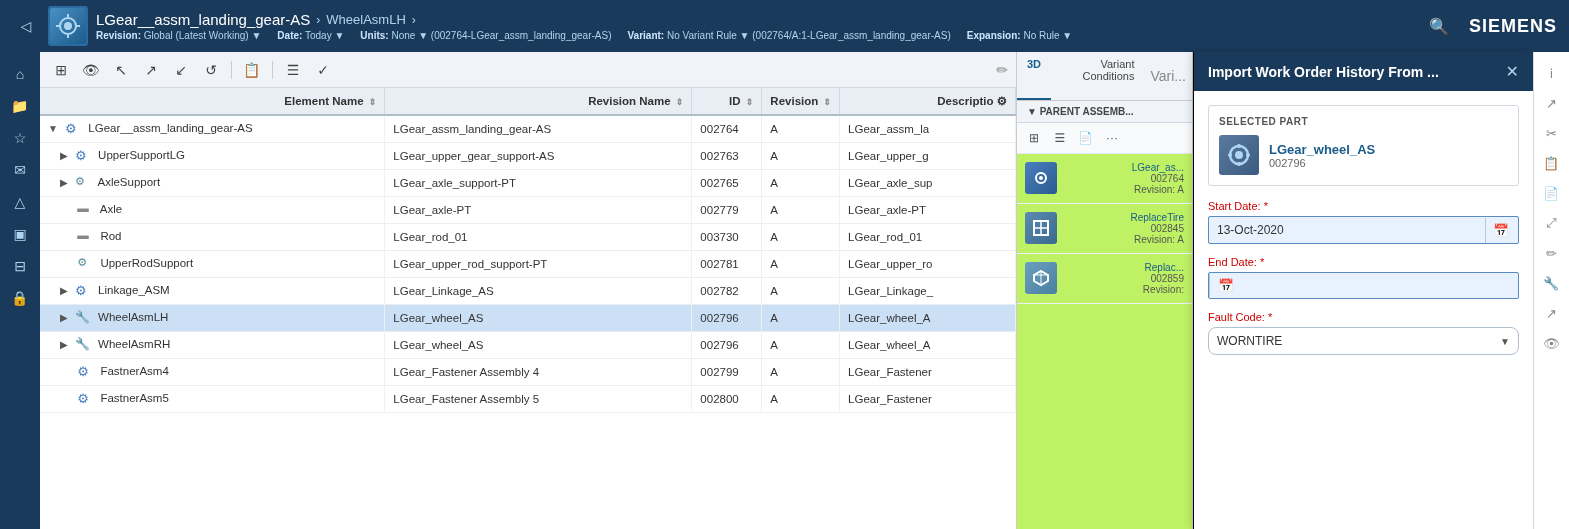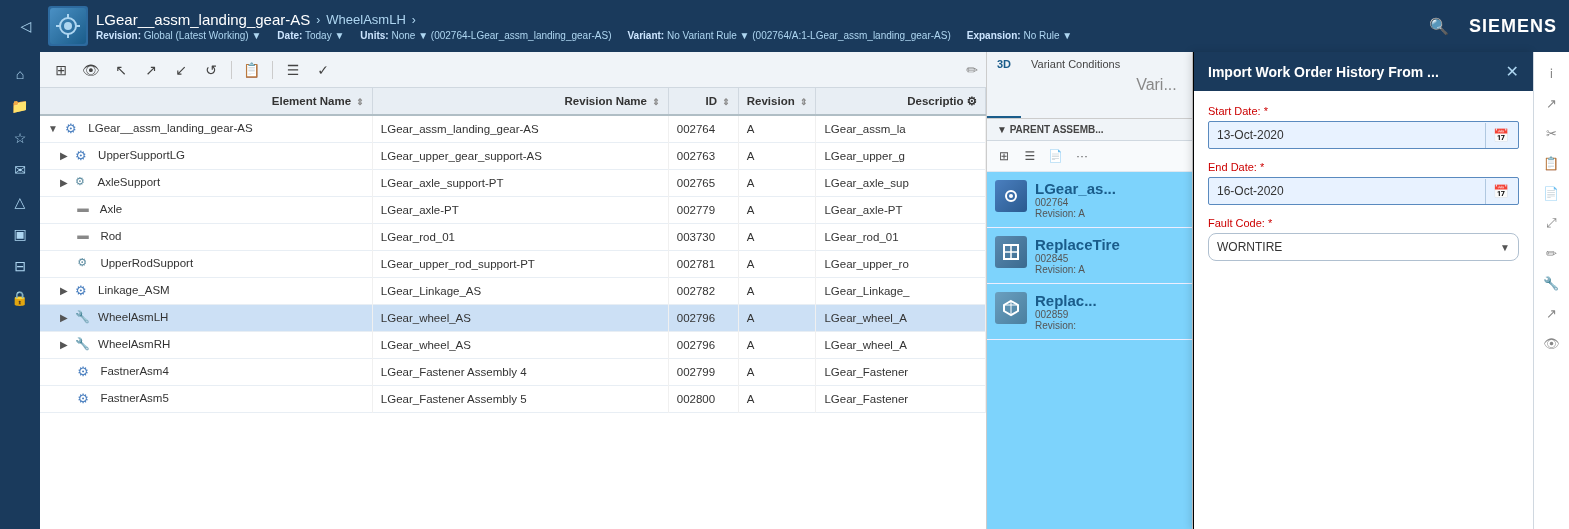--- a/index.html
+++ b/index.html
@@ -120,40 +120,41 @@
     .row-expander { color: #555; font-size: 10px; margin-right: 4px; cursor: pointer; }
     .row-icon { display: inline-block; width: 16px; height: 16px; margin-right: 4px; vertical-align: middle; }
 
     
     .icon-gear { color: #4a7fbf; font-size: 13px; }
     .icon-part { color: #5a8a9f; font-size: 11px; }
     .icon-asm { color: #7a6abf; font-size: 12px; }
 
     
     .right-panel {
-      width: 206px;
-      background: #7dd3fc;
+      width: 176px;
+      background: #bef264;
       border-right: 1px solid #ccc;
       display: flex;
       flex-direction: column;
+      text-align: right;
     }
     .panel-tabs {
       display: flex;
       background: #f0f4f8;
       border-bottom: 1px solid #ccc;
     }
     .panel-tab {
       padding: 6px 10px;
       font-size: 11px;
       color: #444;
       cursor: pointer;
       border-bottom: 2px solid transparent;
     }
     .panel-tab.active { color: #1a5c8a; border-bottom-color: #1a5c8a; font-weight: 600; }
-    .panel-tab-more { padding: 24px 6px; color: #888; font-size: 16px; }
+    .panel-tab-more { padding: 16px 6px; color: #888; font-size: 14px; }
 
     .panel-section-header {
       background: #f0f4f8;
       padding: 5px 10px;
       font-size: 10px;
       font-weight: 700;
       color: #444;
       border-bottom: 1px solid #d0d8e0;
       display: flex;
       align-items: center;
@@ -194,21 +195,21 @@
       color: white; font-size: 12px;
     }
     .asm-icon-cube {
       width: 32px; height: 32px;
       background: linear-gradient(135deg, #6a9fbf, #4a7f9f);
       border-radius: 3px;
       display: flex; align-items: center; justify-content: center;
       color: white; font-size: 14px;
     }
     .asm-info { flex: 1; }
-    .asm-name { font-size: 15px; color: #1a5c8a; font-weight: 700; overflow: hidden; text-overflow: ellipsis; white-space: nowrap; max-width: 130px; }
+    .asm-name { font-size: 10px; color: #1a5c8a; font-weight: 400; overflow: hidden; text-overflow: ellipsis; white-space: nowrap; max-width: 130px; }
     .asm-id { font-size: 10px; color: #555; }
     .asm-rev { font-size: 10px; color: #555; }
 
     
     .import-panel {
       width: 340px;
       background: white;
       border-left: 1px solid #000000;
       display: flex;
       flex-direction: column;
@@ -594,39 +595,57 @@
       </div>
     </div>
   </div>
 
   <div class="import-panel">
     <div class="import-header">
       <span>Import Work Order History From ...</span>
       <span class="import-close">✕</span>
     </div>
     <div class="import-body">
+      <div class="selected-part-section">
+        <div class="selected-part-title">SELECTED PART</div>
+        <div class="selected-part-info">
+          <div class="part-thumbnail">
+            <svg width="28" height="28" viewBox="0 0 28 28">
+              <circle cx="14" cy="14" r="9" fill="none" stroke="#aed6f1" stroke-width="2.5"></circle>
+              <circle cx="14" cy="14" r="4" fill="#aed6f1"></circle>
+              <circle cx="14" cy="5" r="2" fill="#aed6f1"></circle>
+              <circle cx="14" cy="23" r="2" fill="#aed6f1"></circle>
+              <circle cx="5" cy="14" r="2" fill="#aed6f1"></circle>
+              <circle cx="23" cy="14" r="2" fill="#aed6f1"></circle>
+            </svg>
+          </div>
+          <div>
+            <div class="part-name">LGear_wheel_AS</div>
+            <div class="part-id">002796</div>
+          </div>
+        </div>
+      </div>
 
       <div class="form-field">
         <label class="form-label">
           <span>Start Date:</span>
           <span style="color:#c00"> *</span>
         </label>
         <div class="date-input-wrapper">
           <input class="date-input" type="text" value="13-Oct-2020" style="">
           <div class="date-cal-btn">📅</div>
         </div>
       </div>
 
       <div class="form-field">
         <label class="form-label">
           <span>End Date:</span>
           <span style="color:#c00"> *</span>
         </label>
         <div class="date-input-wrapper">
-          <input class="date-input" type="text" value="16-Oct-2020" style="">
           <div class="date-cal-btn">📅</div>
         </div>
       </div>
 
       <div class="form-field">
         <label class="form-label">
           <span>Fault Code:</span>
           <span style="color:#c00"> *</span>
         </label>
         <div class="fault-select-wrapper">

